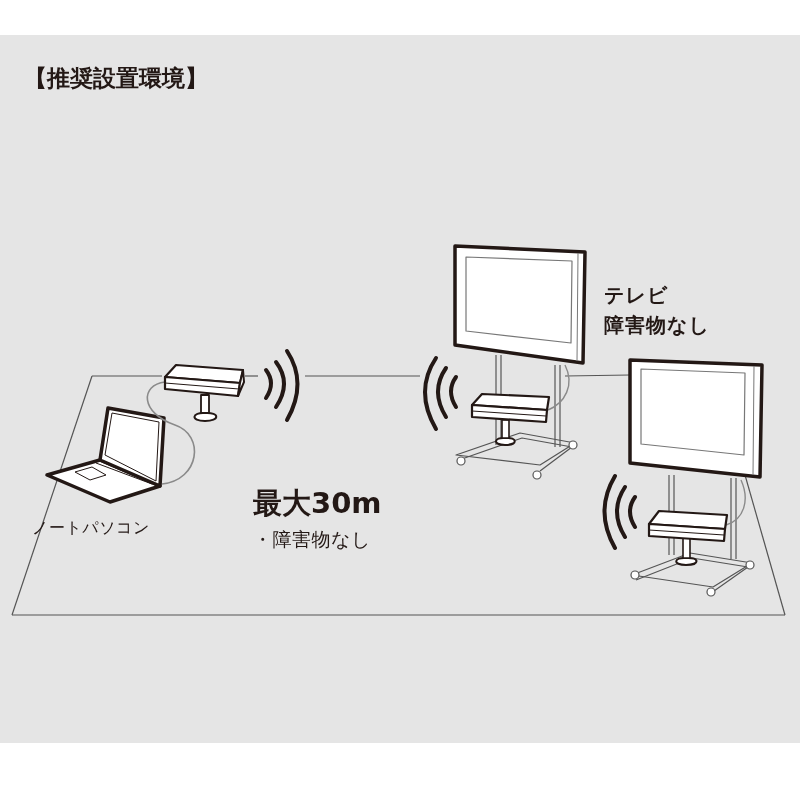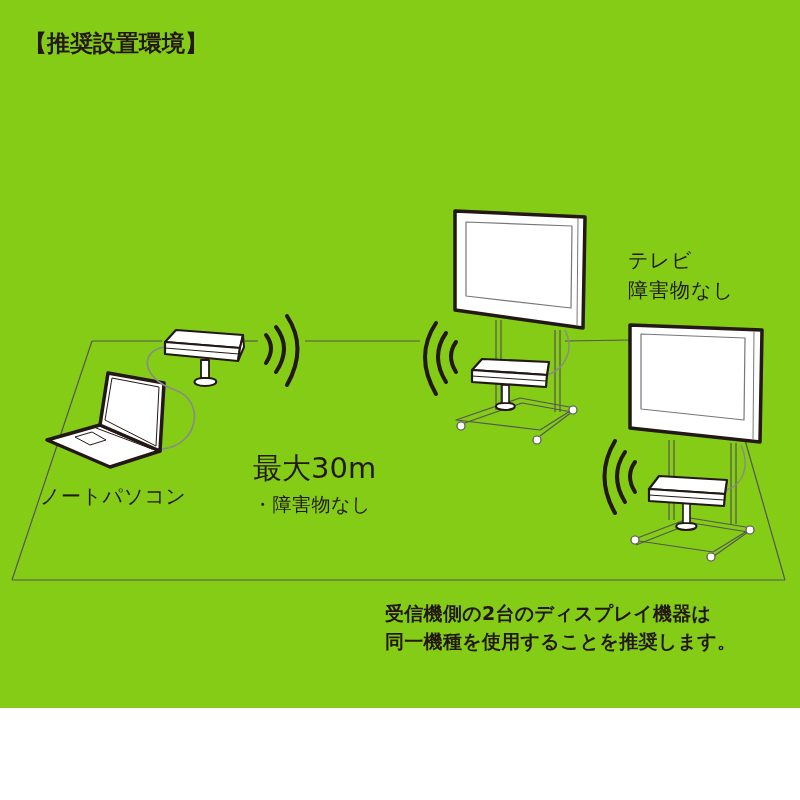--- a/index.html
+++ b/index.html
@@ -1,27 +1,28 @@
 <!DOCTYPE html>
 <html><head>
 <meta charset="utf-8">
 <style>
   html, body { margin: 0; padding: 0; background: #ffffff; }
   #stage {
     position: relative; width: 800px; height: 708px; overflow: hidden;
-    background: #84cc16;
+    background: #e5e5e5;
     font-family: "DejaVu Sans", "Liberation Sans", sans-serif;
     color: #231815;
+    margin-top: 35px;
   }
   svg.art { position: absolute; left: 0; top: 0; width: 800px; height: 800px; }
   .txt { position: absolute; white-space: nowrap; color: #231815; }
   .heading { left: 24px; top: 28px; font-size: 23px; font-weight: bold; letter-spacing: 0px; }
-  .label-laptop { left: 40px; top: 483px; font-size: 20px; letter-spacing: 0.5px; }
-  .label-tv { left: 628px; top: 245px; font-size: 20px; line-height: 30px; letter-spacing: 1px; }
-  .range-title { left: 253px; top: 449px; font-size: 29px; font-weight: normal; letter-spacing: 0px; }
+  .label-laptop { left: 32px; top: 483px; font-size: 16px; letter-spacing: 0.5px; }
+  .label-tv { left: 604px; top: 245px; font-size: 20px; line-height: 30px; letter-spacing: 1px; font-weight: bold; }
+  .range-title { left: 253px; top: 449px; font-size: 29px; font-weight: bold; letter-spacing: 0px; }
   .range-bullets { left: 253px; top: 490px; font-size: 19px; line-height: 28px; letter-spacing: 0.5px; }
   .note { left: 385px; top: 599px; font-size: 19px; line-height: 28px; font-weight: bold; letter-spacing: 0.3px; }
 </style>
 </head>
 <body>
 
 <div id="stage">
 
   <svg class="art" viewBox="0 0 800 800">
 
@@ -131,18 +132,14 @@
     <div>テレビ</div>
     <div>障害物なし</div>
   </div>
 
   <div class="txt range-title">最大30m</div>
 
   <div class="txt range-bullets">
     <div>・障害物なし</div>
   </div>
 
-  <div class="txt note">
-    <div>受信機側の2台のディスプレイ機器は</div>
-    <div>同一機種を使用することを推奨します。</div>
-  </div>
 
 </div>
 
 </body></html>

